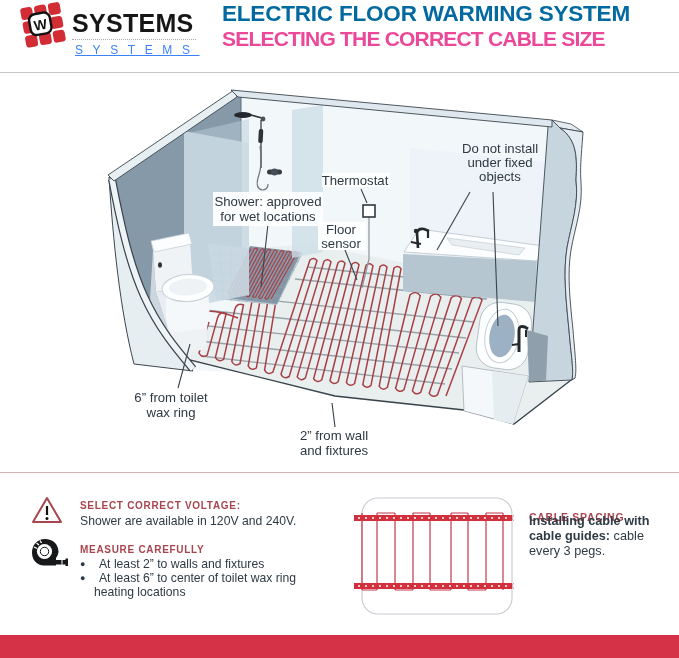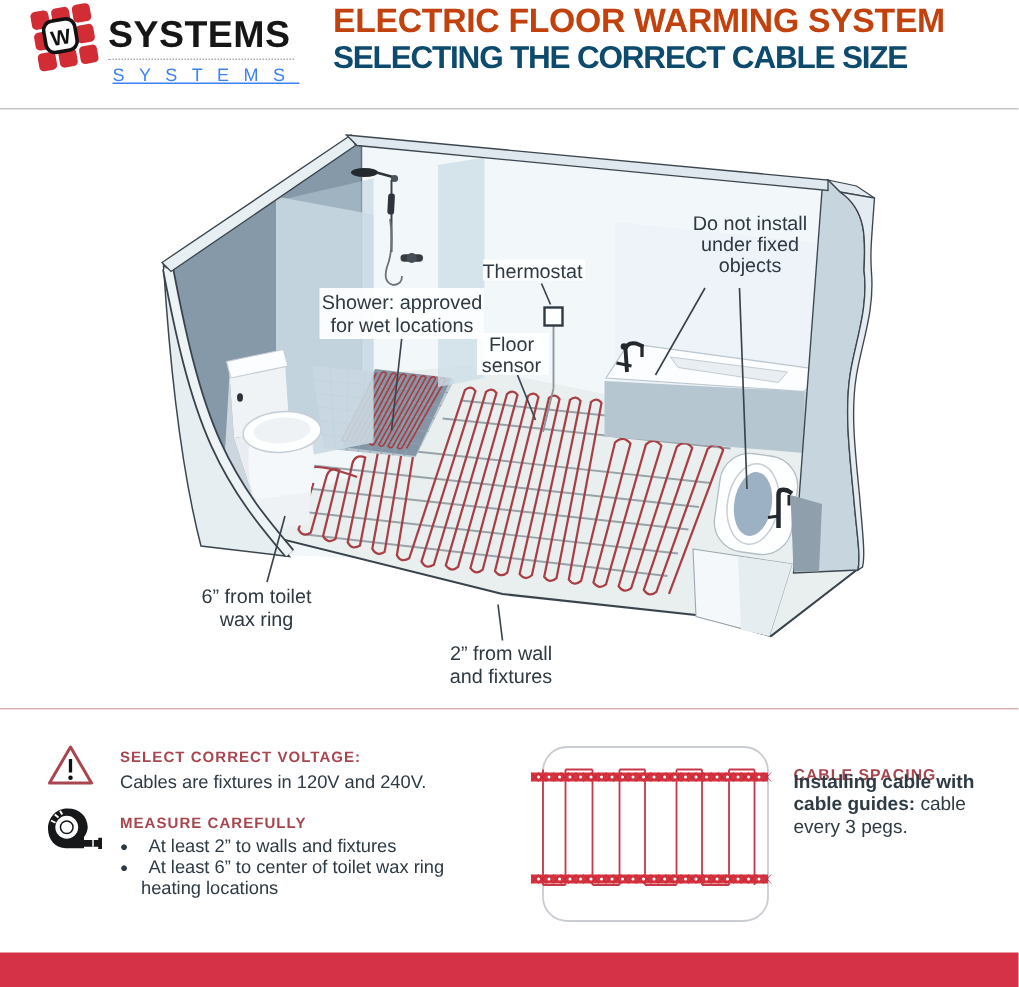--- a/index.html
+++ b/index.html
@@ -24,23 +24,23 @@
 
 <rect x="16" y="13" width="21" height="21" rx="6" fill="#fff" stroke="#111" stroke-width="2.4"></rect>
 <text x="26.5" y="29.5" font-size="14" font-weight="bold" fill="#111" text-anchor="middle">W</text>
 </g>
 </svg>
 
 <div class="abs" style="left:72px;top:9px;font-size:25px;font-weight:800;letter-spacing:0.3px;color:#161616;">SYSTEMS</div>
 <div class="abs" style="left:72px;top:39px;width:124px;border-top:1px dotted #aaa;"></div>
 <div class="abs" style="left:75px;top:43px;font-size:12px;letter-spacing:9.6px;color:#3b82f6;text-decoration:underline;">SYSTEMS</div>
 
-<div class="abs" style="left:222px;top:1px;font-size:22.5px;font-weight:600;letter-spacing:-0.2px;color:#c2410c;">ELECTRIC FLOOR WARMING SYSTEM</div>
-
-<div class="abs" style="left:222px;top:27px;font-size:21px;font-weight:600;letter-spacing:-0.8px;color:#0c4a6e;">SELECTING THE CORRECT CABLE SIZE</div>
+<div class="abs" style="left:222px;top:1px;font-size:22.5px;font-weight:600;letter-spacing:-0.2px;color:#0369a1;">ELECTRIC FLOOR WARMING SYSTEM</div>
+
+<div class="abs" style="left:222px;top:27px;font-size:21px;font-weight:600;letter-spacing:-0.8px;color:#ec4899;">SELECTING THE CORRECT CABLE SIZE</div>
 
 <div class="abs" style="left:0;top:72px;width:679px;border-top:1.2px solid #c3c7ca;"></div>
 
 <svg class="abs" style="left:0;top:0" width="679" height="470" viewBox="0 0 679 470">
 
 <g>
       <polygon points="108,175 237,94 552,122 552,385 190,370 136,364 112,190" fill="#f2f7fa"></polygon>
     </g>
 
 <g>
@@ -237,21 +237,21 @@
 <div class="abs" style="left:0;top:472px;width:679px;border-top:1.4px solid #ddb2b6;"></div>
 
 <svg class="abs" style="left:30px;top:495px" width="34" height="32" viewBox="0 0 34 32">
 <path d="M17 3 L31 27 L3 27 Z" fill="none" stroke="#a8454e" stroke-width="2" stroke-linejoin="round"></path>
 <line x1="17" y1="11" x2="17" y2="20" stroke="#111" stroke-width="2.2"></line>
 <circle cx="17" cy="23.5" r="1.5" fill="#111"></circle>
 </svg>
 
 <div class="abs" style="left:80px;top:500px;font-size:10px;font-weight:700;letter-spacing:0.7px;color:#a8454e;">SELECT CORRECT VOLTAGE:</div>
 
-<div class="abs" style="left:80px;top:514px;font-size:12.2px;color:#2e3b44;">Cables are fixtures in 120V and 240V.</div>
+<div class="abs" style="left:80px;top:514px;font-size:12.2px;color:#2e3b44;">Shower are available in 120V and 240V.</div>
 
 <svg class="abs" style="left:29px;top:537px" width="42" height="34" viewBox="0 0 42 34">
 <path d="M16 2 C7.5 2 3 9 3 15.5 C3 23 8 28.5 15 28.5 L27 28.5 L27 21 C28.5 19 29.5 16.5 29.5 14.5 C29.2 7 24 2 16 2 Z" fill="#17181a"></path>
 <circle cx="15.5" cy="14.5" r="7.6" fill="#fff"></circle>
 <circle cx="15.5" cy="14.5" r="4.2" fill="none" stroke="#17181a" stroke-width="1"></circle>
 <g stroke="#fff" stroke-width="1.3">
 <line x1="5" y1="10" x2="8" y2="11.5"></line>
       <line x1="7.5" y1="6" x2="10" y2="8"></line>
       <line x1="11" y1="3.5" x2="12.5" y2="6"></line>
 </g>

